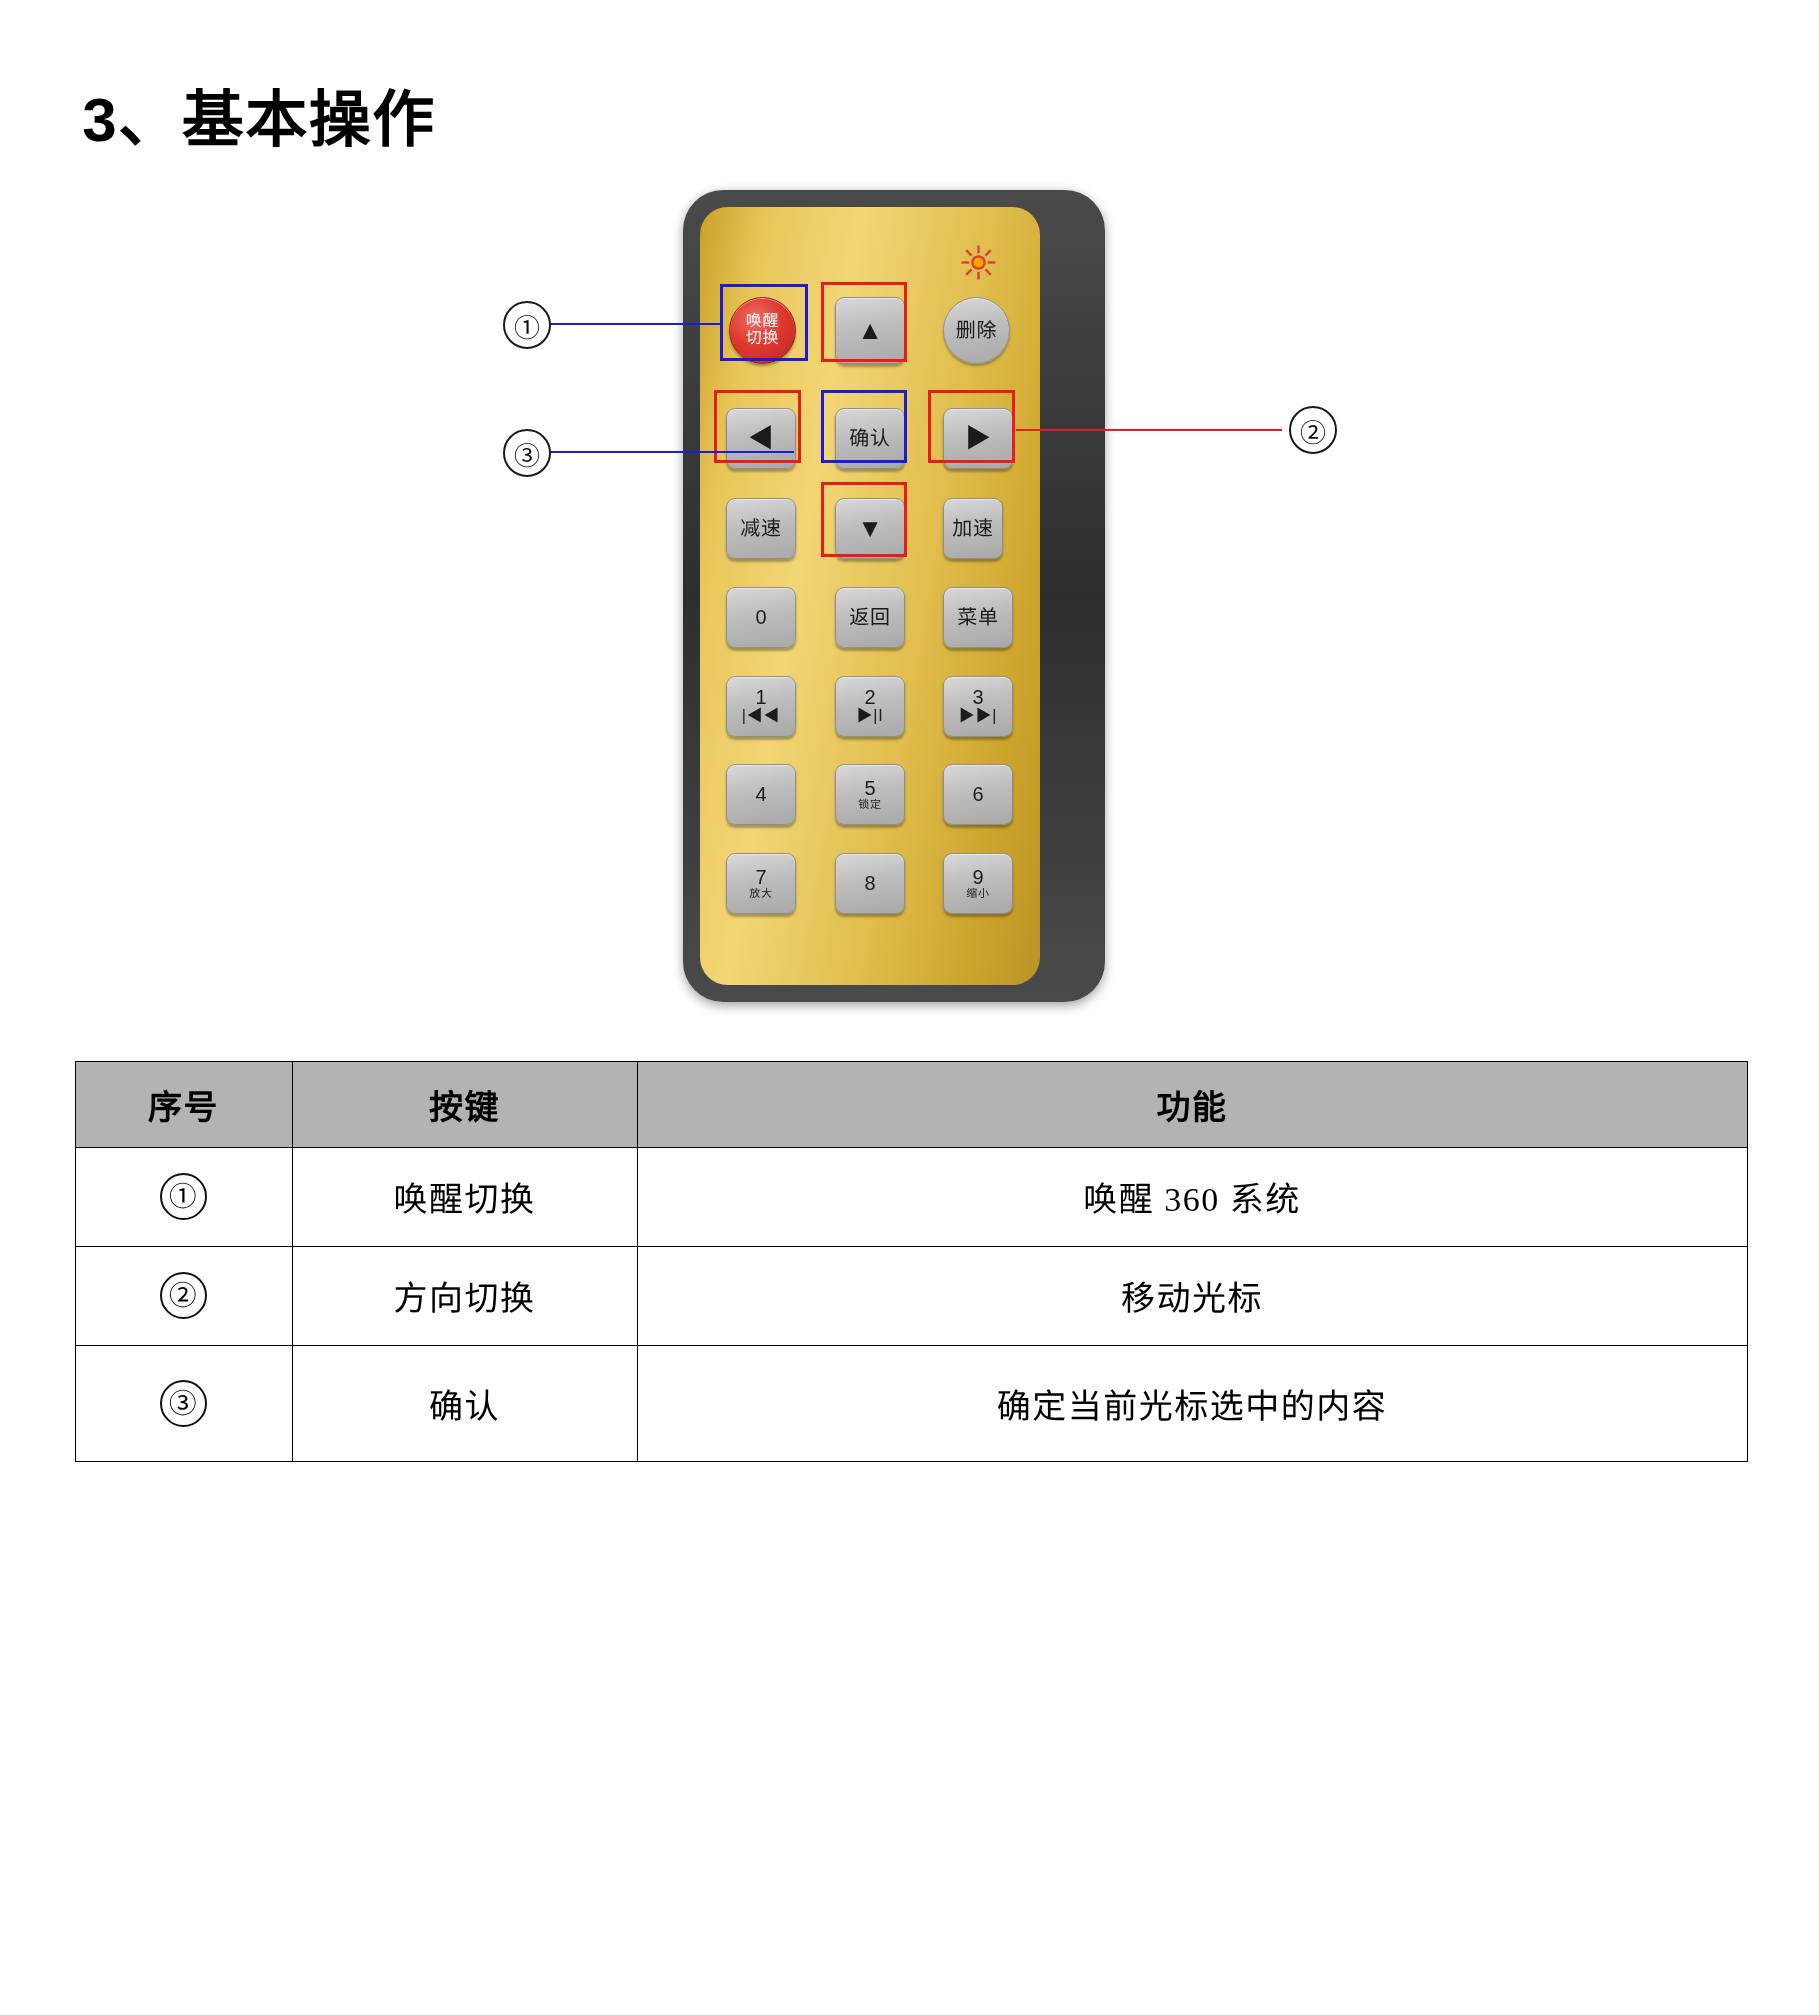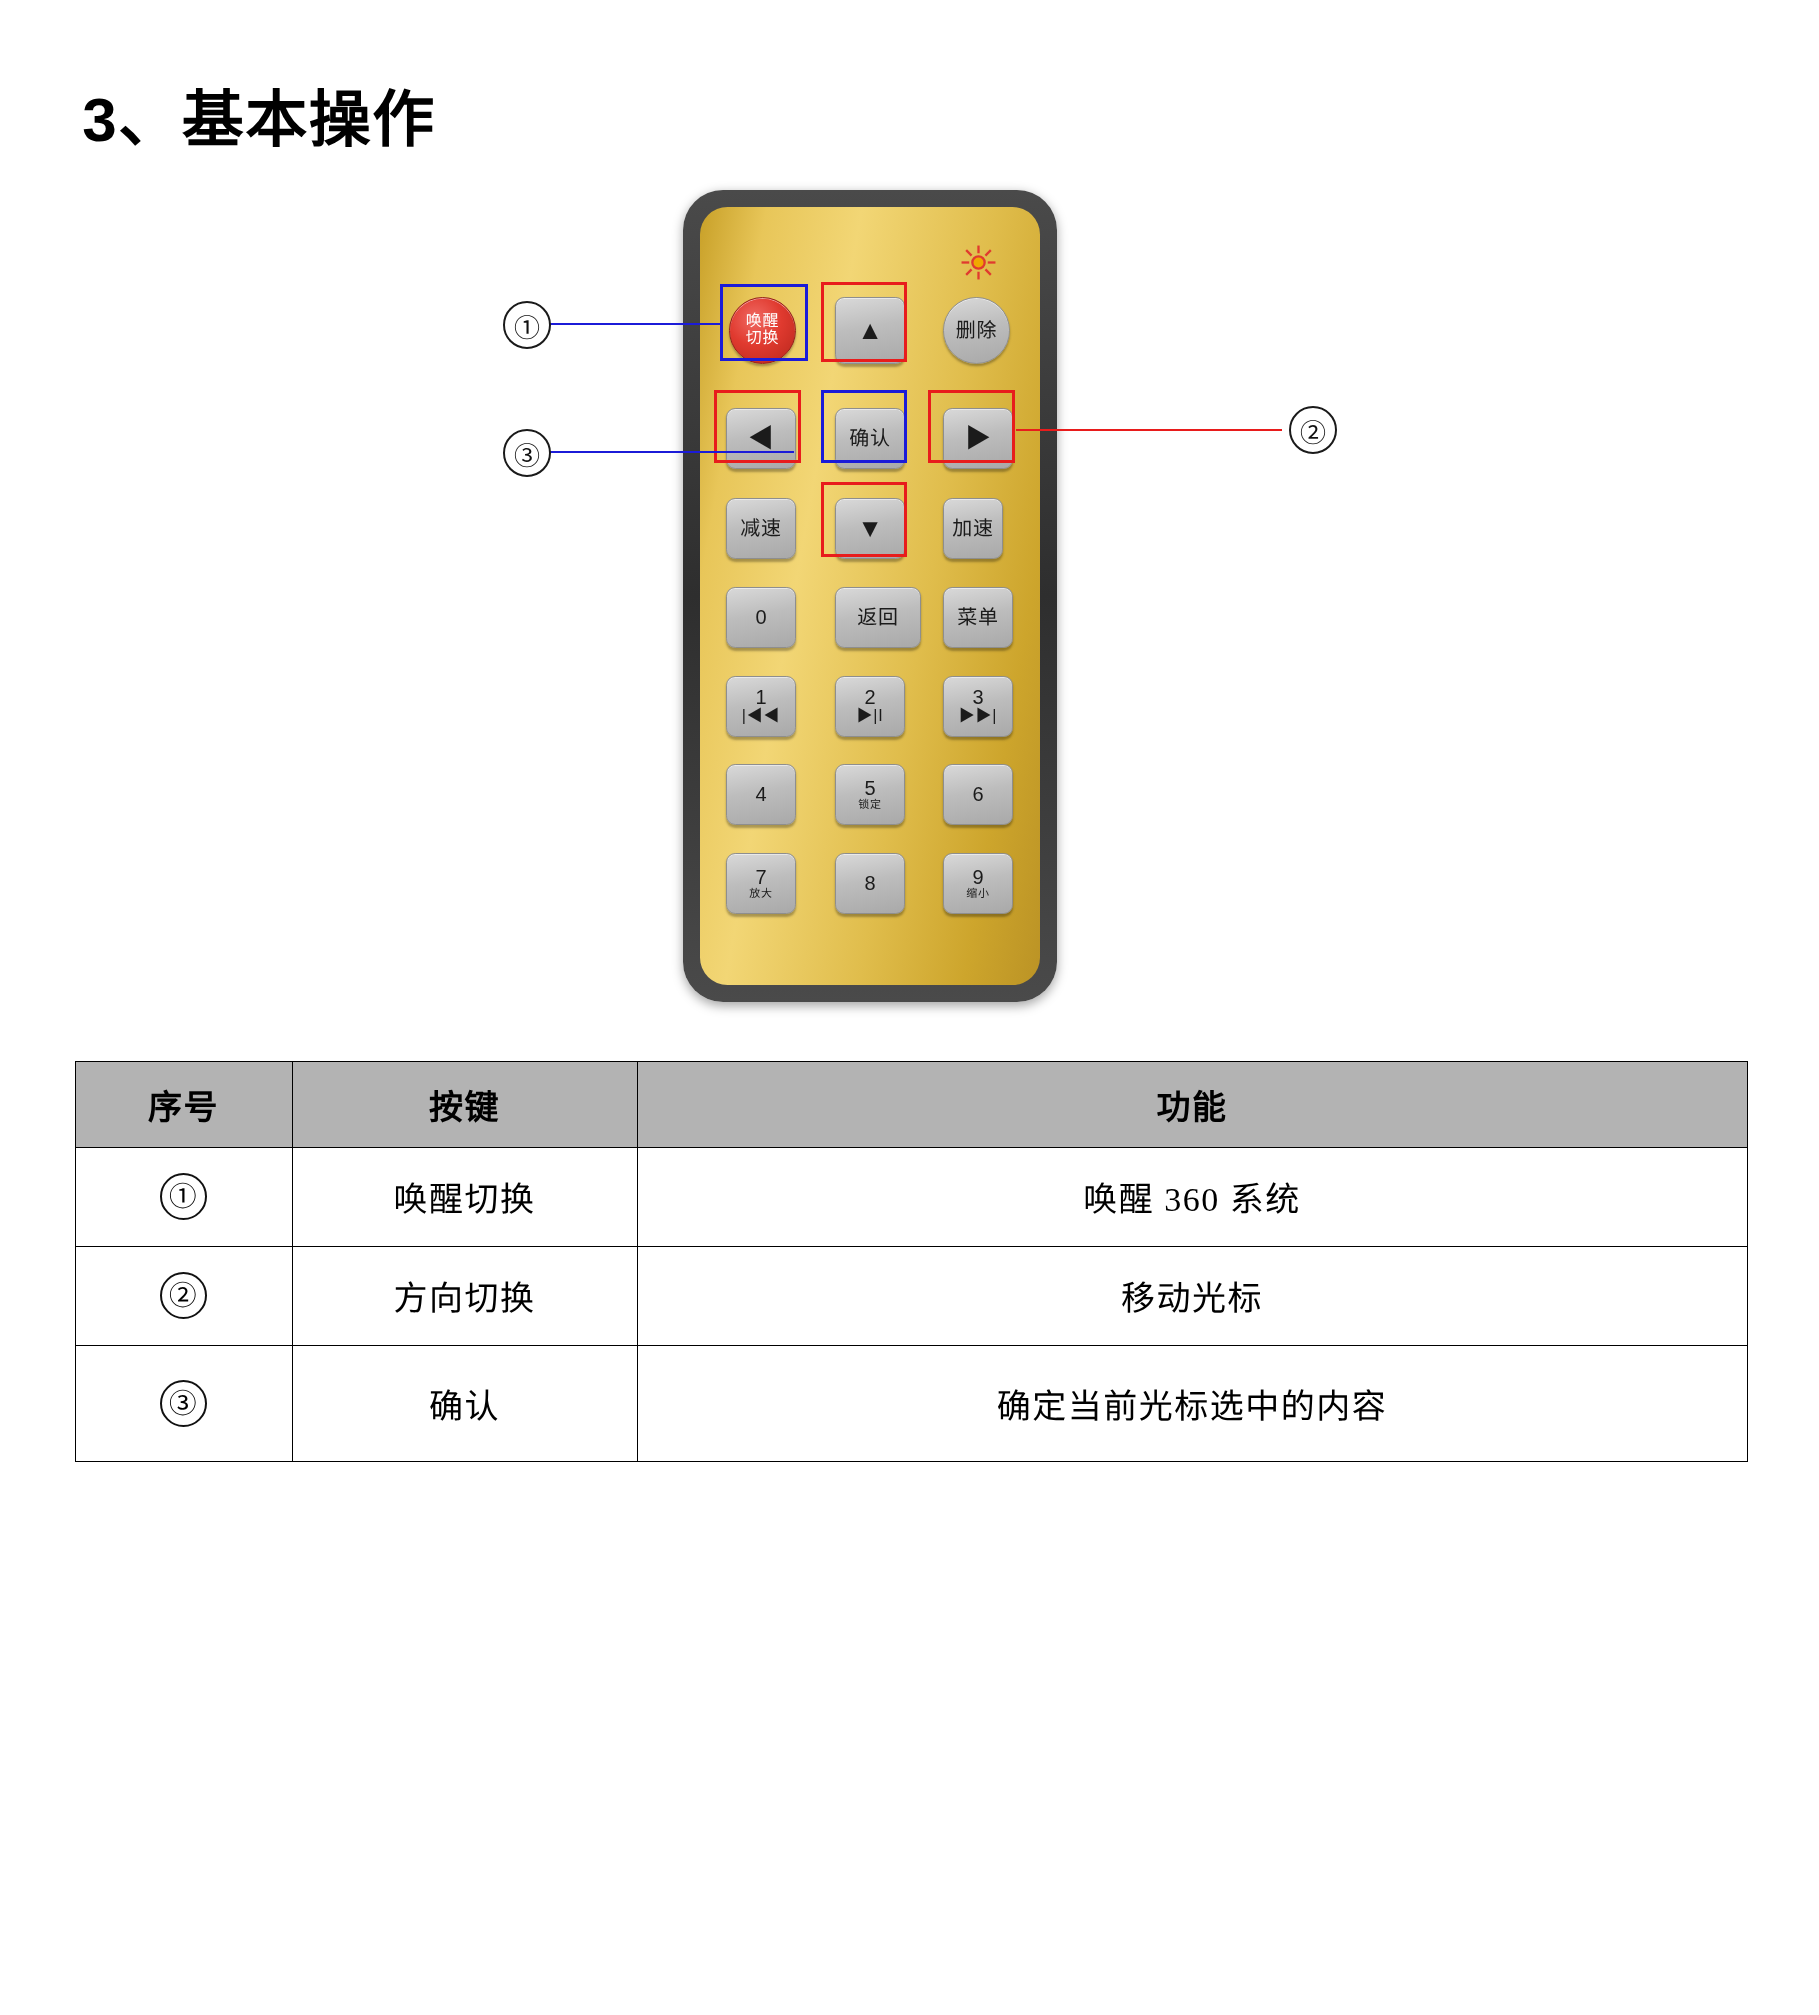--- a/index.html
+++ b/index.html
@@ -63,20 +63,21 @@
   
   .remote-shell {
     position: absolute;
     left: 610px;
     top: 7.7px;
     width: 374px;
     height: 812px;
     background: linear-gradient(180deg,#4a4a4a 0%, #2e2e2e 50%, #4a4a4a 100%);
     border-radius: 40px;
     box-shadow: 0 3.1px 10.7px rgba(0,0,0,.35);
+    padding-left: 48px;
   }
   .remote-face {
     position: absolute;
     left: 17px;
     top: 17px;
     width: 340px;
     height: 778px;
     border-radius: 27.6px;
     background: linear-gradient(100deg,#c8a028 0%, #e8c659 14%, #f2d675 34%, #e0bd4c 62%, #cda52c 84%, #bb9325 100%);
   }
@@ -259,21 +260,21 @@
         <div class="btn" style="left:135px; top:291px; width:70px; height:61px;">
           <span class="arrow">▼</span>
         </div>
         <div class="btn" style="left:243px; top:291px; width:60px; height:61px;">
           <span class="lbl-main">加速</span>
         </div>
 
         <div class="btn" style="left:26px;  top:380px; width:70px; height:61px;">
           <span class="lbl-num">0</span>
         </div>
-        <div class="btn" style="left:135px; top:380px; width:86px; height:61px;">
+        <div class="btn" style="left:135px; top:380px; width:70px; height:61px;">
           <span class="lbl-main">返回</span>
         </div>
         <div class="btn" style="left:243px; top:380px; width:70px; height:61px;">
           <span class="lbl-main">菜单</span>
         </div>
 
         <div class="btn" style="left:26px;  top:469px; width:70px; height:61px;">
           <span class="lbl-num">1</span>
           <span class="lbl-sym">|◀◀</span>
         </div>

